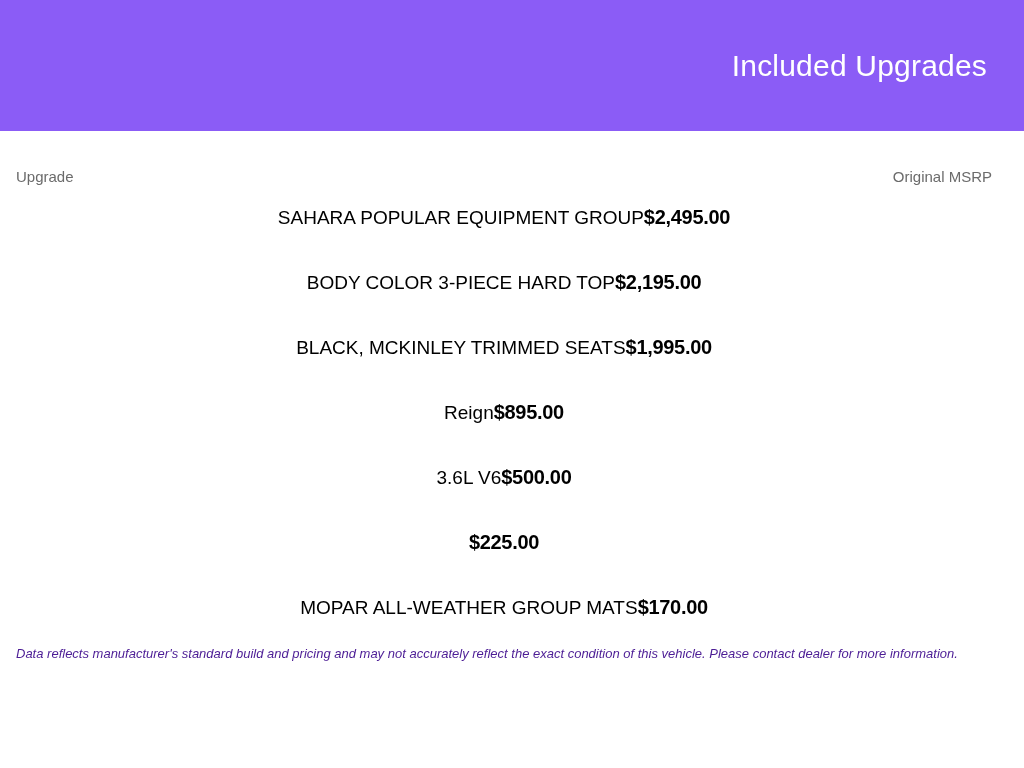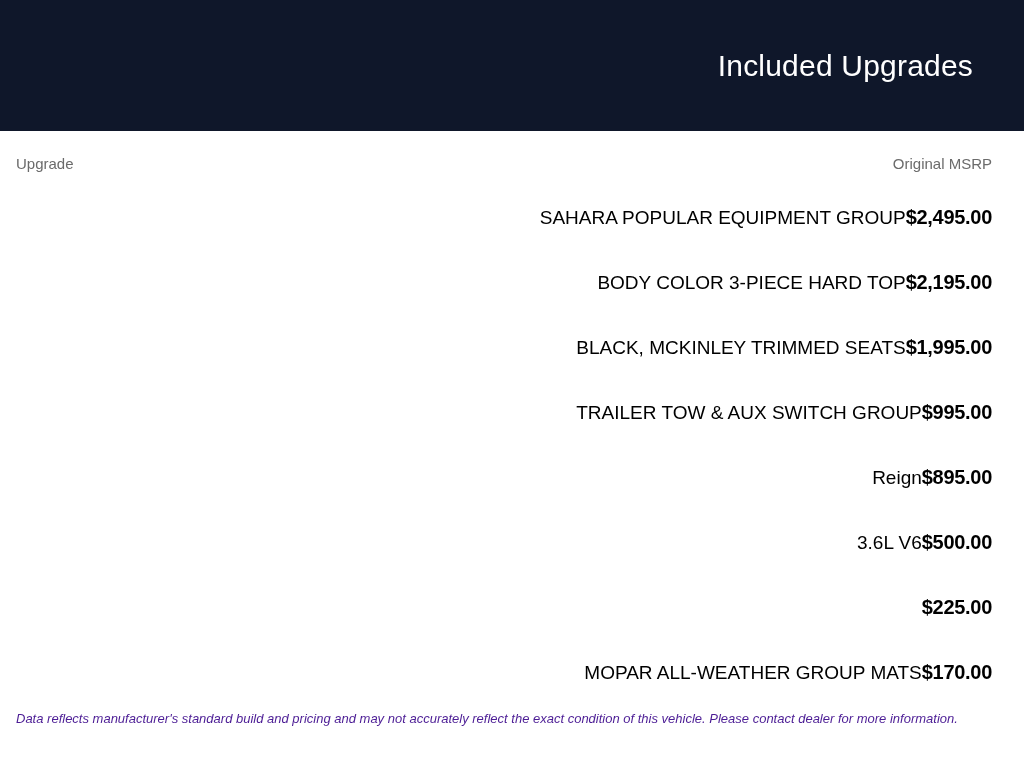--- a/index.html
+++ b/index.html
@@ -7,48 +7,48 @@
     margin: 0;
     padding: 0;
     width: 1024px;
     height: 768px;
     background: #ffffff;
     font-family: "Liberation Sans", sans-serif;
   }
   .page-header {
     width: 100%;
     height: 131px;
-    background: #0f172a;
+    background: #8b5cf6;
     display: flex;
     align-items: center;
     justify-content: flex-end;
-    padding-right: 51px;
+    padding-right: 37px;
   }
   .page-title {
     color: #ffffff;
     font-size: 30px;
     font-weight: 400;
     letter-spacing: 0.2px;
     margin: 0;
   }
   .upgrades-table {
     padding: 0 32px 0 16px;
   }
   .col-headers {
     display: flex;
     justify-content: space-between;
-    align-items: flex-start;
+    align-items: flex-end;
     margin-top: 24px;
     height: 30px;
     color: #6b6b6b;
     font-size: 15px;
   }
   .upgrade-row {
     display: flex;
-    justify-content: flex-end;
+    justify-content: center;
     align-items: center;
     height: 65px;
   }
   .row-label {
     font-size: 19px;
     color: #000000;
   }
   .row-price {
     font-size: 20px;
     font-weight: 700;
@@ -84,24 +84,20 @@
   <div class="upgrade-row">
     <span class="row-label">BODY COLOR 3-PIECE HARD TOP</span>
     <span class="row-price">$2,195.00</span>
   </div>
 
   <div class="upgrade-row">
     <span class="row-label">BLACK, MCKINLEY TRIMMED SEATS</span>
     <span class="row-price">$1,995.00</span>
   </div>
 
-  <div class="upgrade-row">
-    <span class="row-label">TRAILER TOW &amp; AUX SWITCH GROUP</span>
-    <span class="row-price">$995.00</span>
-  </div>
 
   <div class="upgrade-row">
     <span class="row-label">Reign</span>
     <span class="row-price">$895.00</span>
   </div>
 
   <div class="upgrade-row">
     <span class="row-label">3.6L V6</span>
     <span class="row-price">$500.00</span>
   </div>

